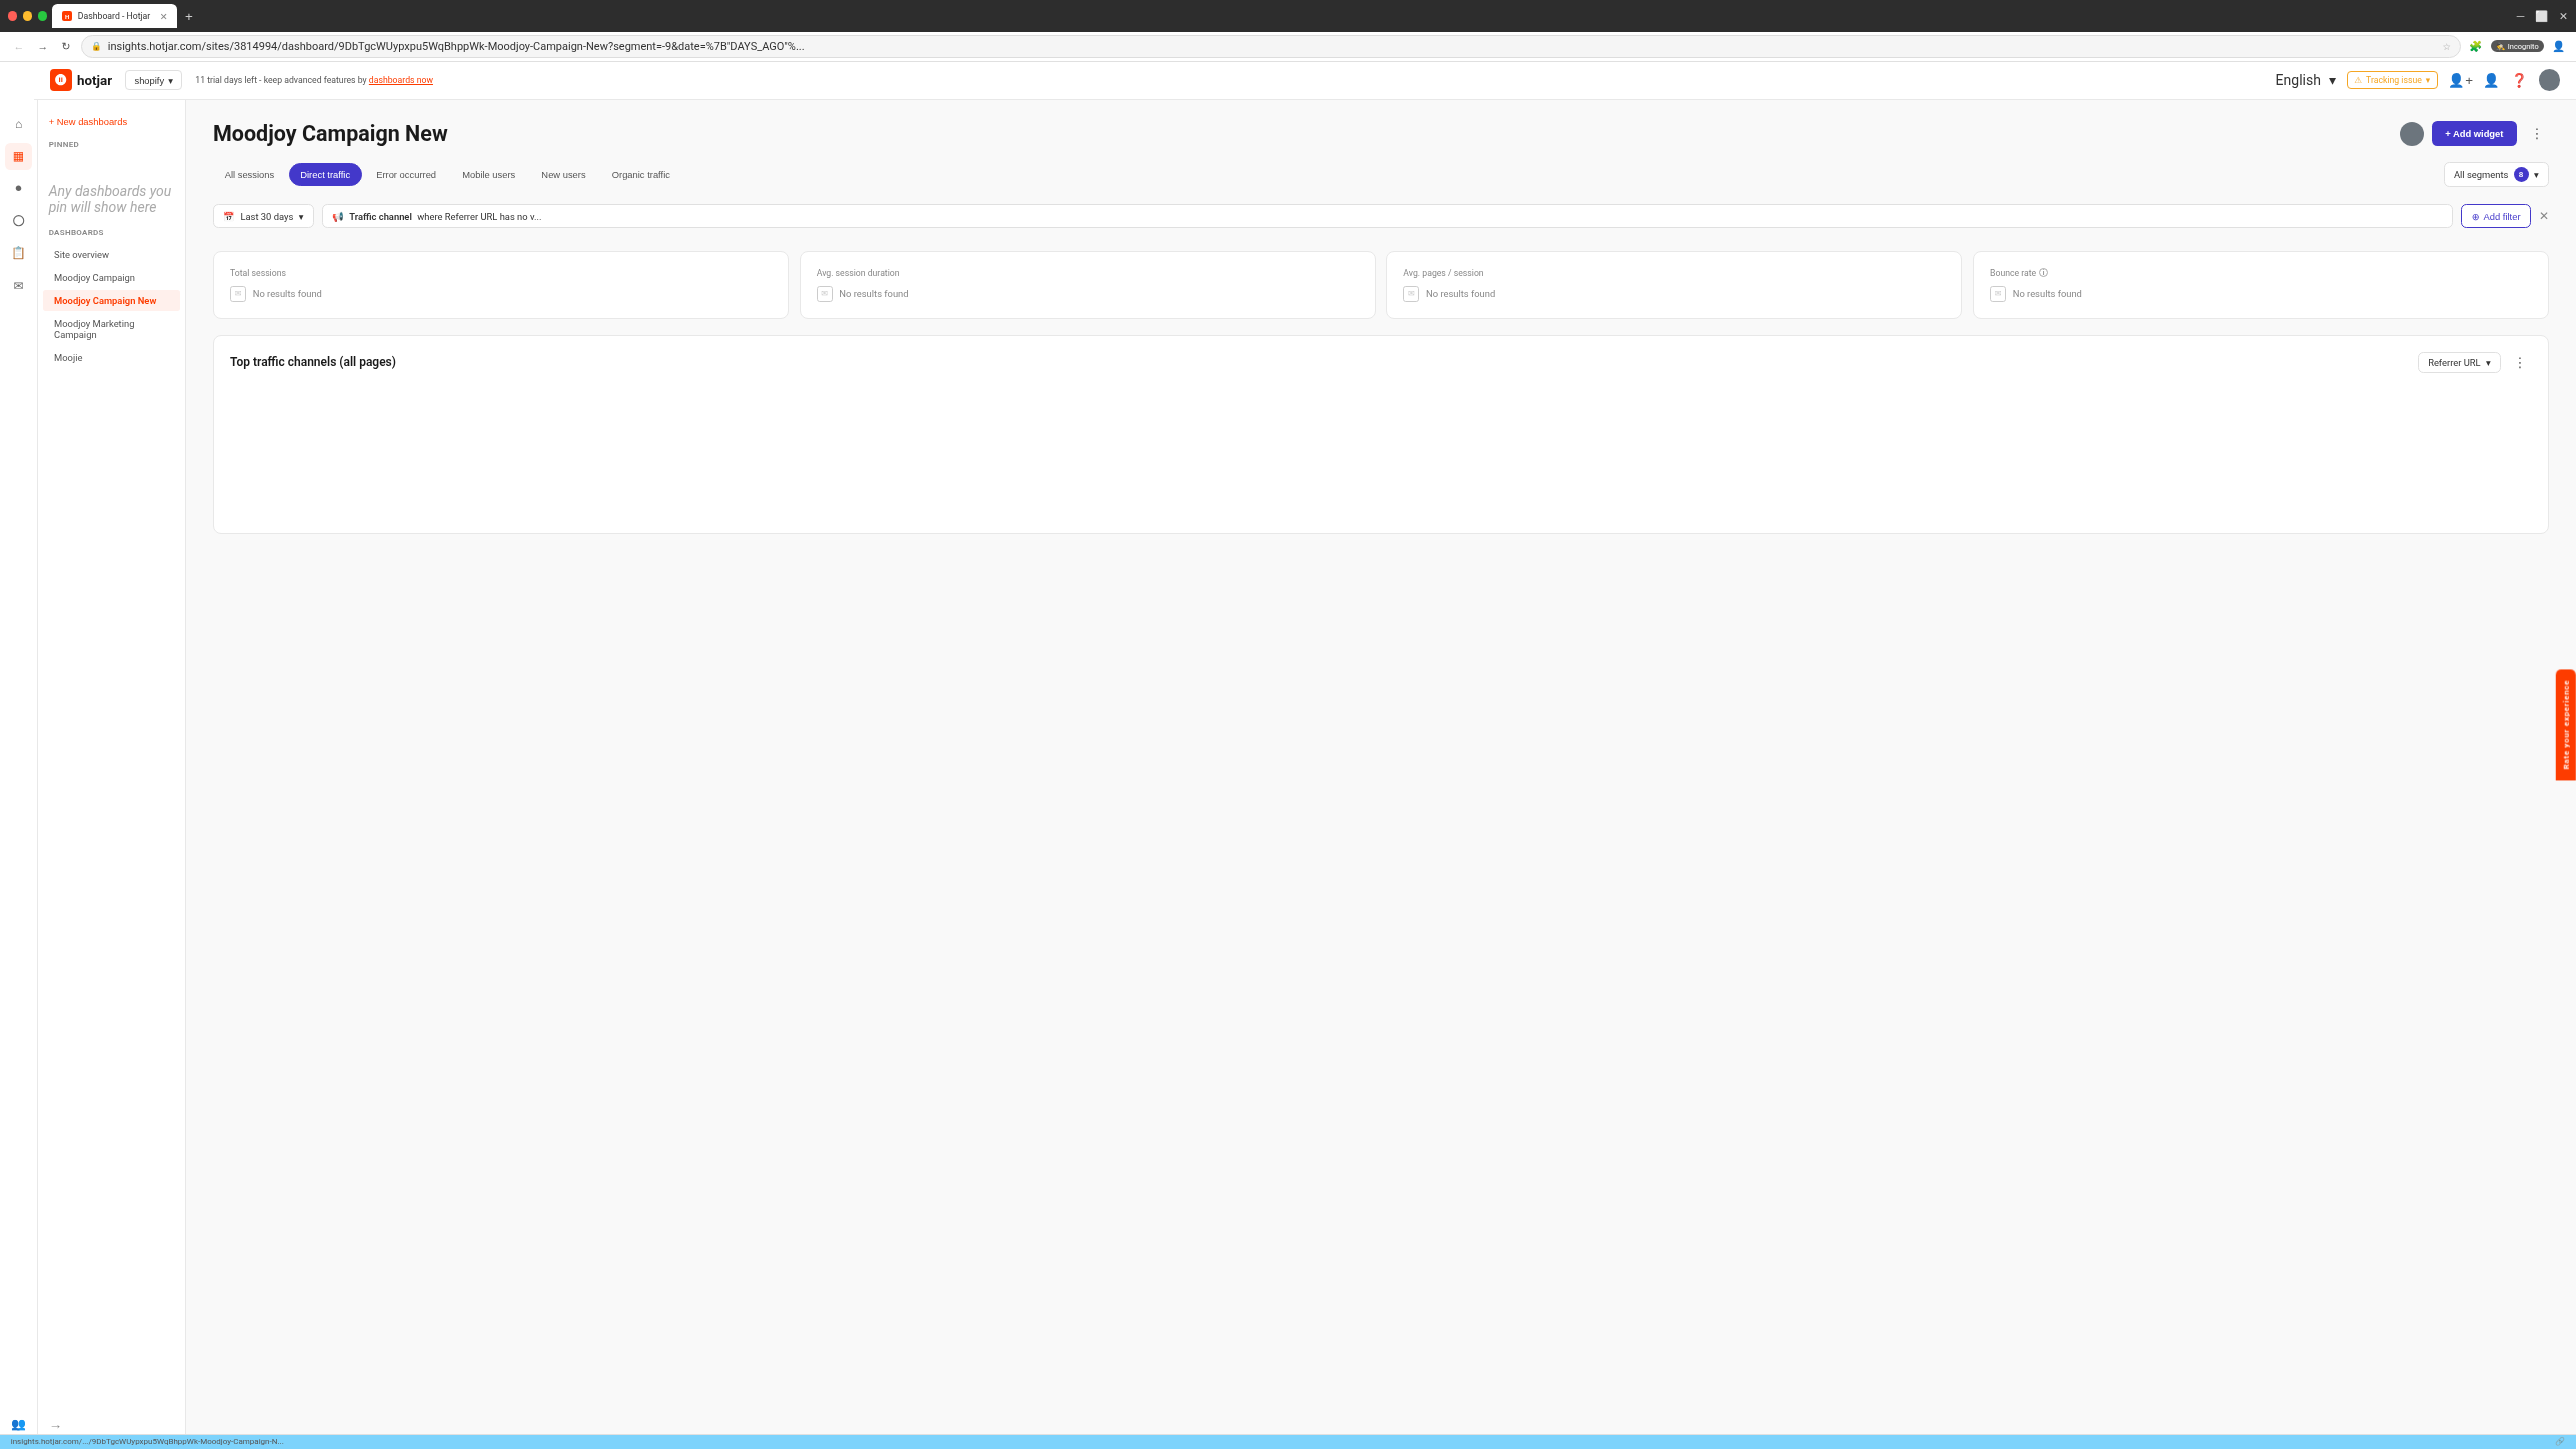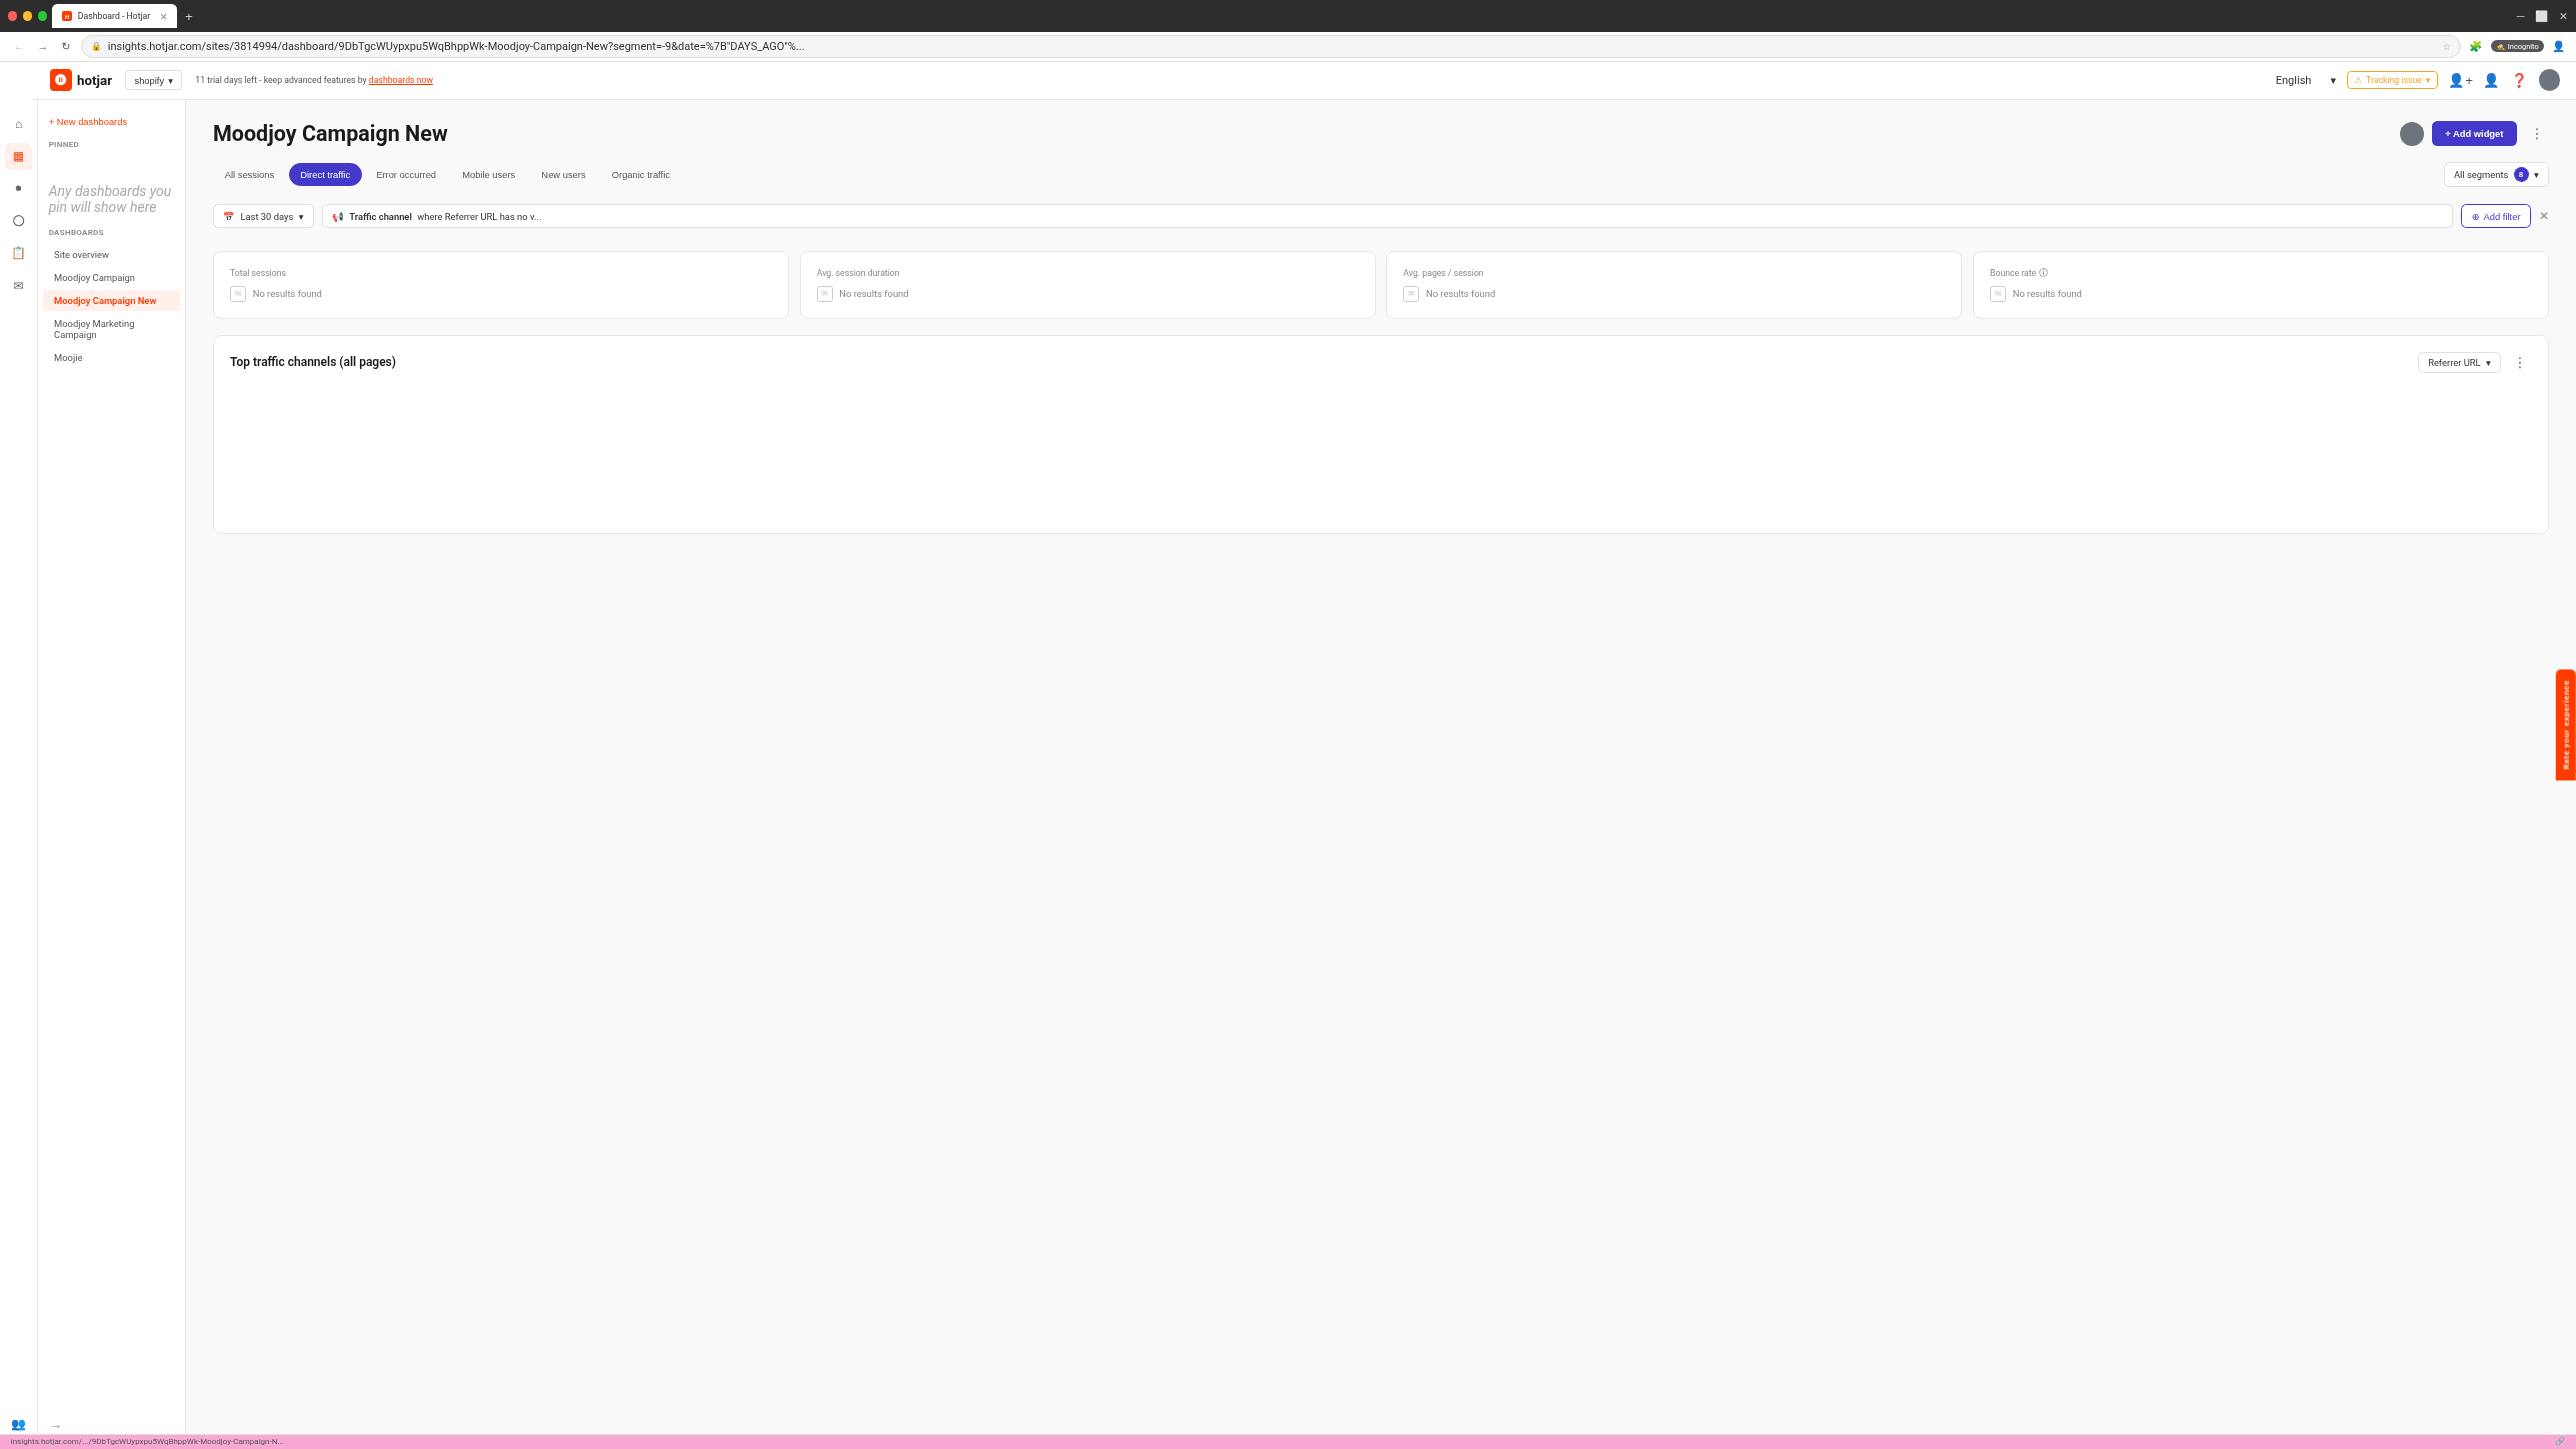--- a/index.html
+++ b/index.html
@@ -152,22 +152,22 @@
     .trial-banner {
       font-size: 8.7px;
       color: #555;
       flex: 1;
     }
     .trial-link { color: #fd3c00; text-decoration: underline; cursor: pointer; }
     .nav-actions { display: flex; align-items: center; gap: 10.7px; margin-left: auto; }
     .nav-lang {
       display: flex;
       align-items: center;
-      gap: 19px;
-      font-size: 11px;
+      gap: 8px;
+      font-size: 14px;
       color: #333;
       cursor: pointer;
     }
     .nav-warning {
       display: flex;
       align-items: center;
       gap: 4px;
       font-size: 8.7px;
       color: #f5a623;
       cursor: pointer;
@@ -517,21 +517,21 @@
       letter-spacing: 0.7px;
       z-index: 100;
     }
 
     
     .status-bar {
       position: fixed;
       bottom: 0;
       left: 0;
       right: 0;
-      background: #f9a8d4;
+      background: #7dd3fc;
       border-top: 0.7px solid #e0e0e0;
       padding: 2.7px 10.7px;
       font-size: 8px;
       color: #555;
       display: flex;
       align-items: center;
       justify-content: space-between;
     }
 
     

